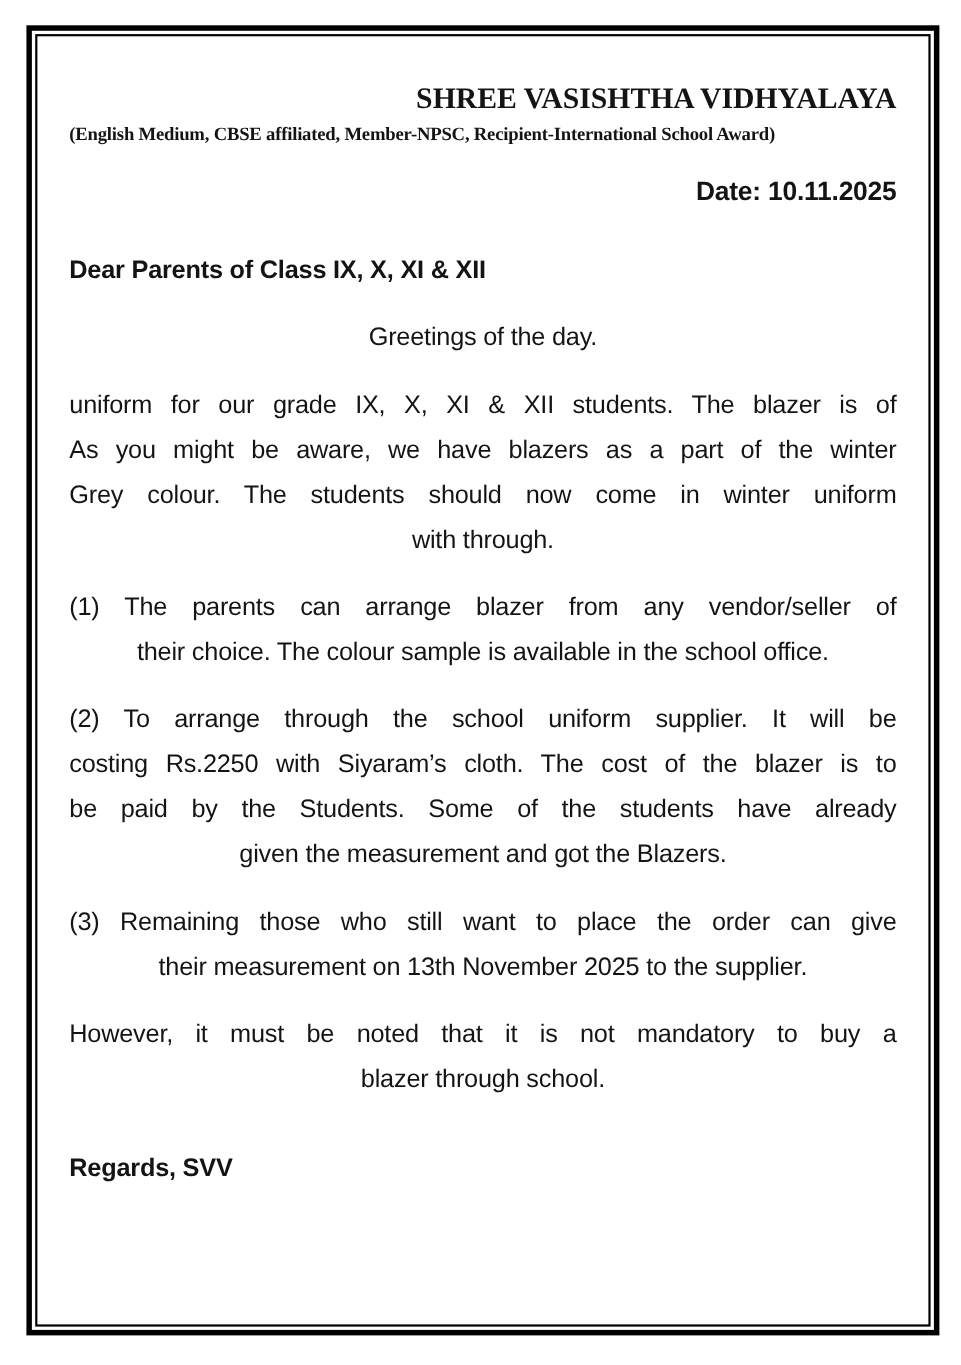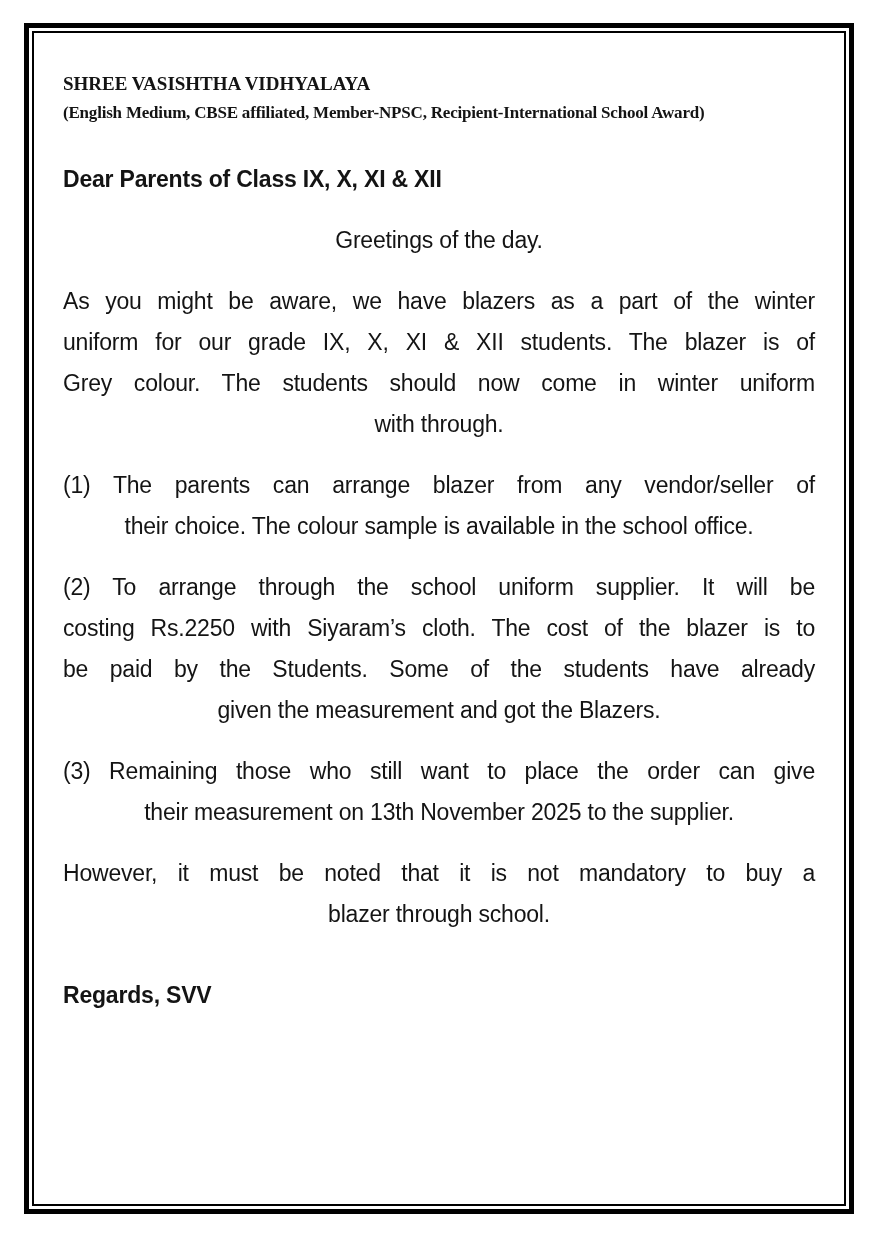--- a/index.html
+++ b/index.html
@@ -28,23 +28,23 @@
   }
   .inner {
     box-sizing: border-box;
     height: 100%;
     border: 2px solid #000000;
     padding: 40px 29px 0 29px;
   }
   .title {
     font-family: "Liberation Serif", serif;
     font-weight: bold;
-    font-size: 19px;
+    font-size: 27px;
     line-height: 1.2;
-    text-align: left;
+    text-align: right;
     letter-spacing: 0px;
   }
   .subtitle {
     font-family: "Liberation Serif", serif;
     font-weight: bold;
     font-size: 17px;
     line-height: 1.25;
     margin-top: 6px;
     letter-spacing: -0.2px;
   }
@@ -82,28 +82,29 @@
     letter-spacing: -0.2px;
   }
 </style>
 </head>
 <body>
 
 <div class="frame">
   <div class="inner">
     <div class="title">SHREE VASISHTHA VIDHYALAYA</div>
     <div class="subtitle">(English Medium, CBSE affiliated, Member-NPSC, Recipient-International School Award)</div>
+    <div class="date">Date: 10.11.2025</div>
     <div class="salutation">Dear Parents of Class IX, X, XI &amp; XII</div>
     <div id="paragraphs">
         <div class="para">
           <div class="line">Greetings of the day.</div>
         </div>
         <div class="para">
+          <div class="line just">uniform for our grade IX, X, XI &amp; XII students. The blazer is of</div>
           <div class="line just">As you might be aware, we have blazers as a part of the winter</div>
-          <div class="line just">uniform for our grade IX, X, XI &amp; XII students. The blazer is of</div>
           <div class="line just">Grey colour. The students should now come in winter uniform</div>
           <div class="line">with through.</div>
         </div>
         <div class="para">
           <div class="line just">(1) The parents can arrange blazer from any vendor/seller of</div>
           <div class="line">their choice. The colour sample is available in the school office.</div>
         </div>
         <div class="para">
           <div class="line just">(2) To arrange through the school uniform supplier. It will be</div>
           <div class="line just">costing Rs.2250 with Siyaram’s cloth. The cost of the blazer is to</div>

